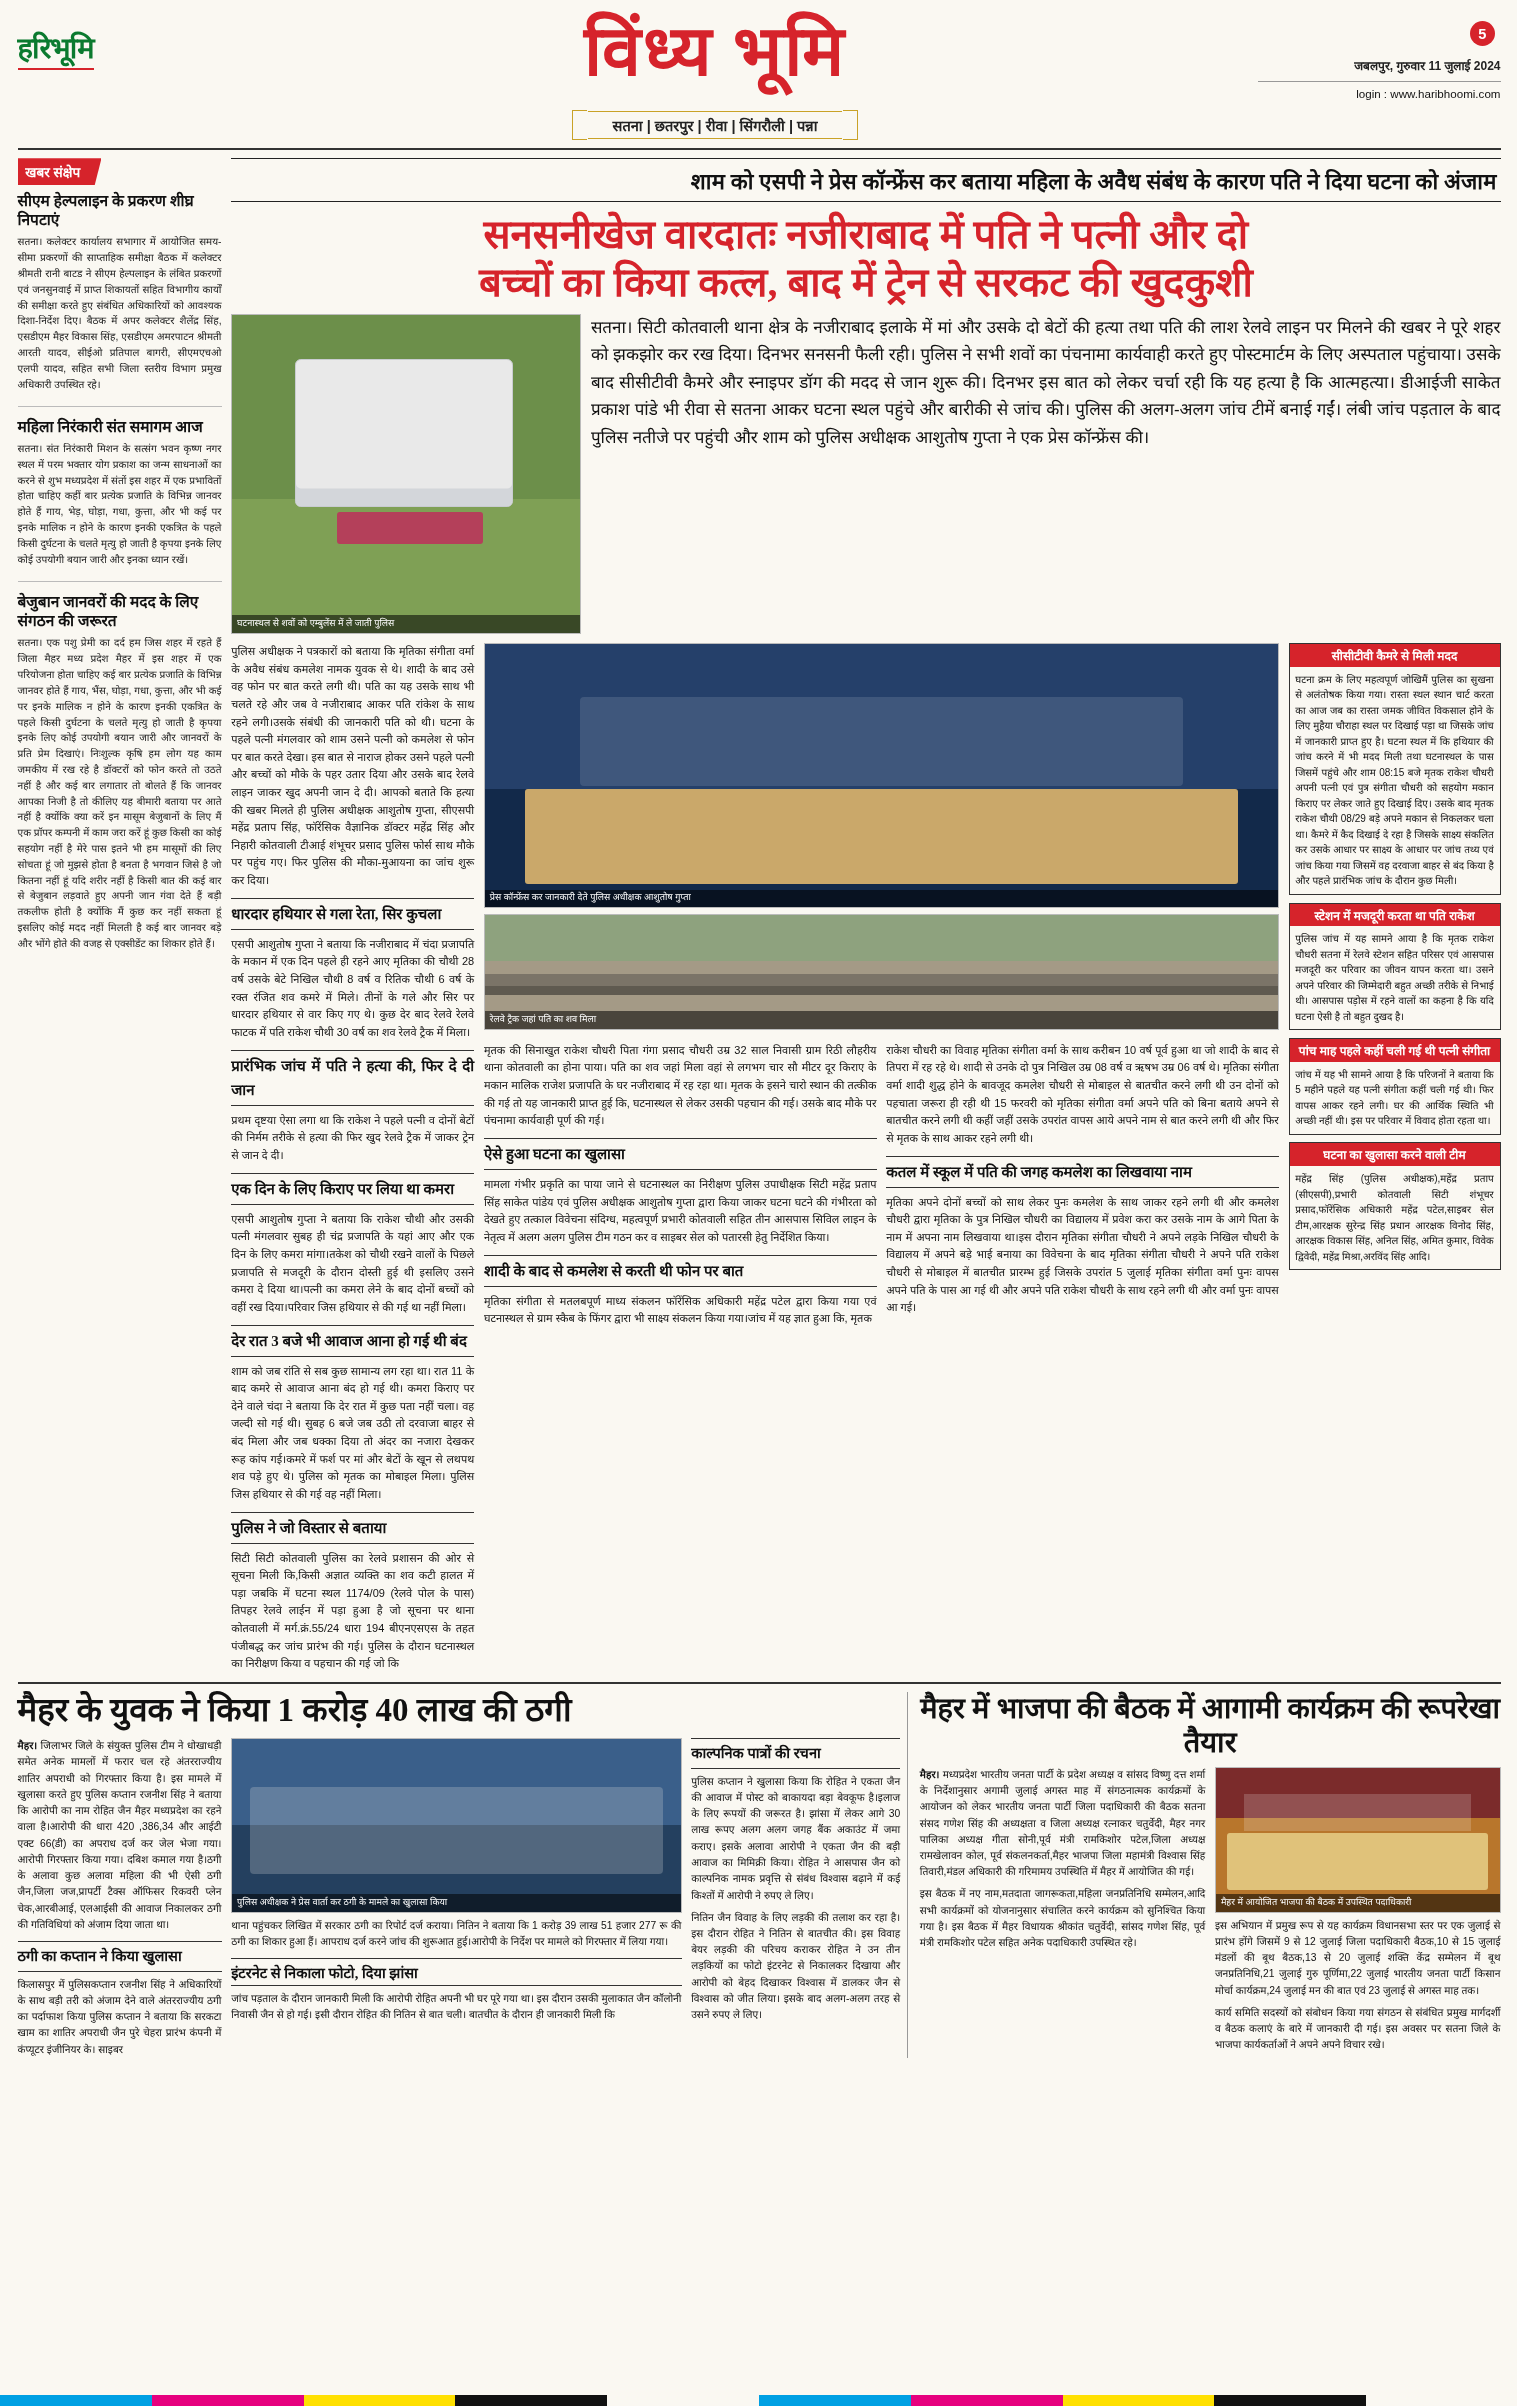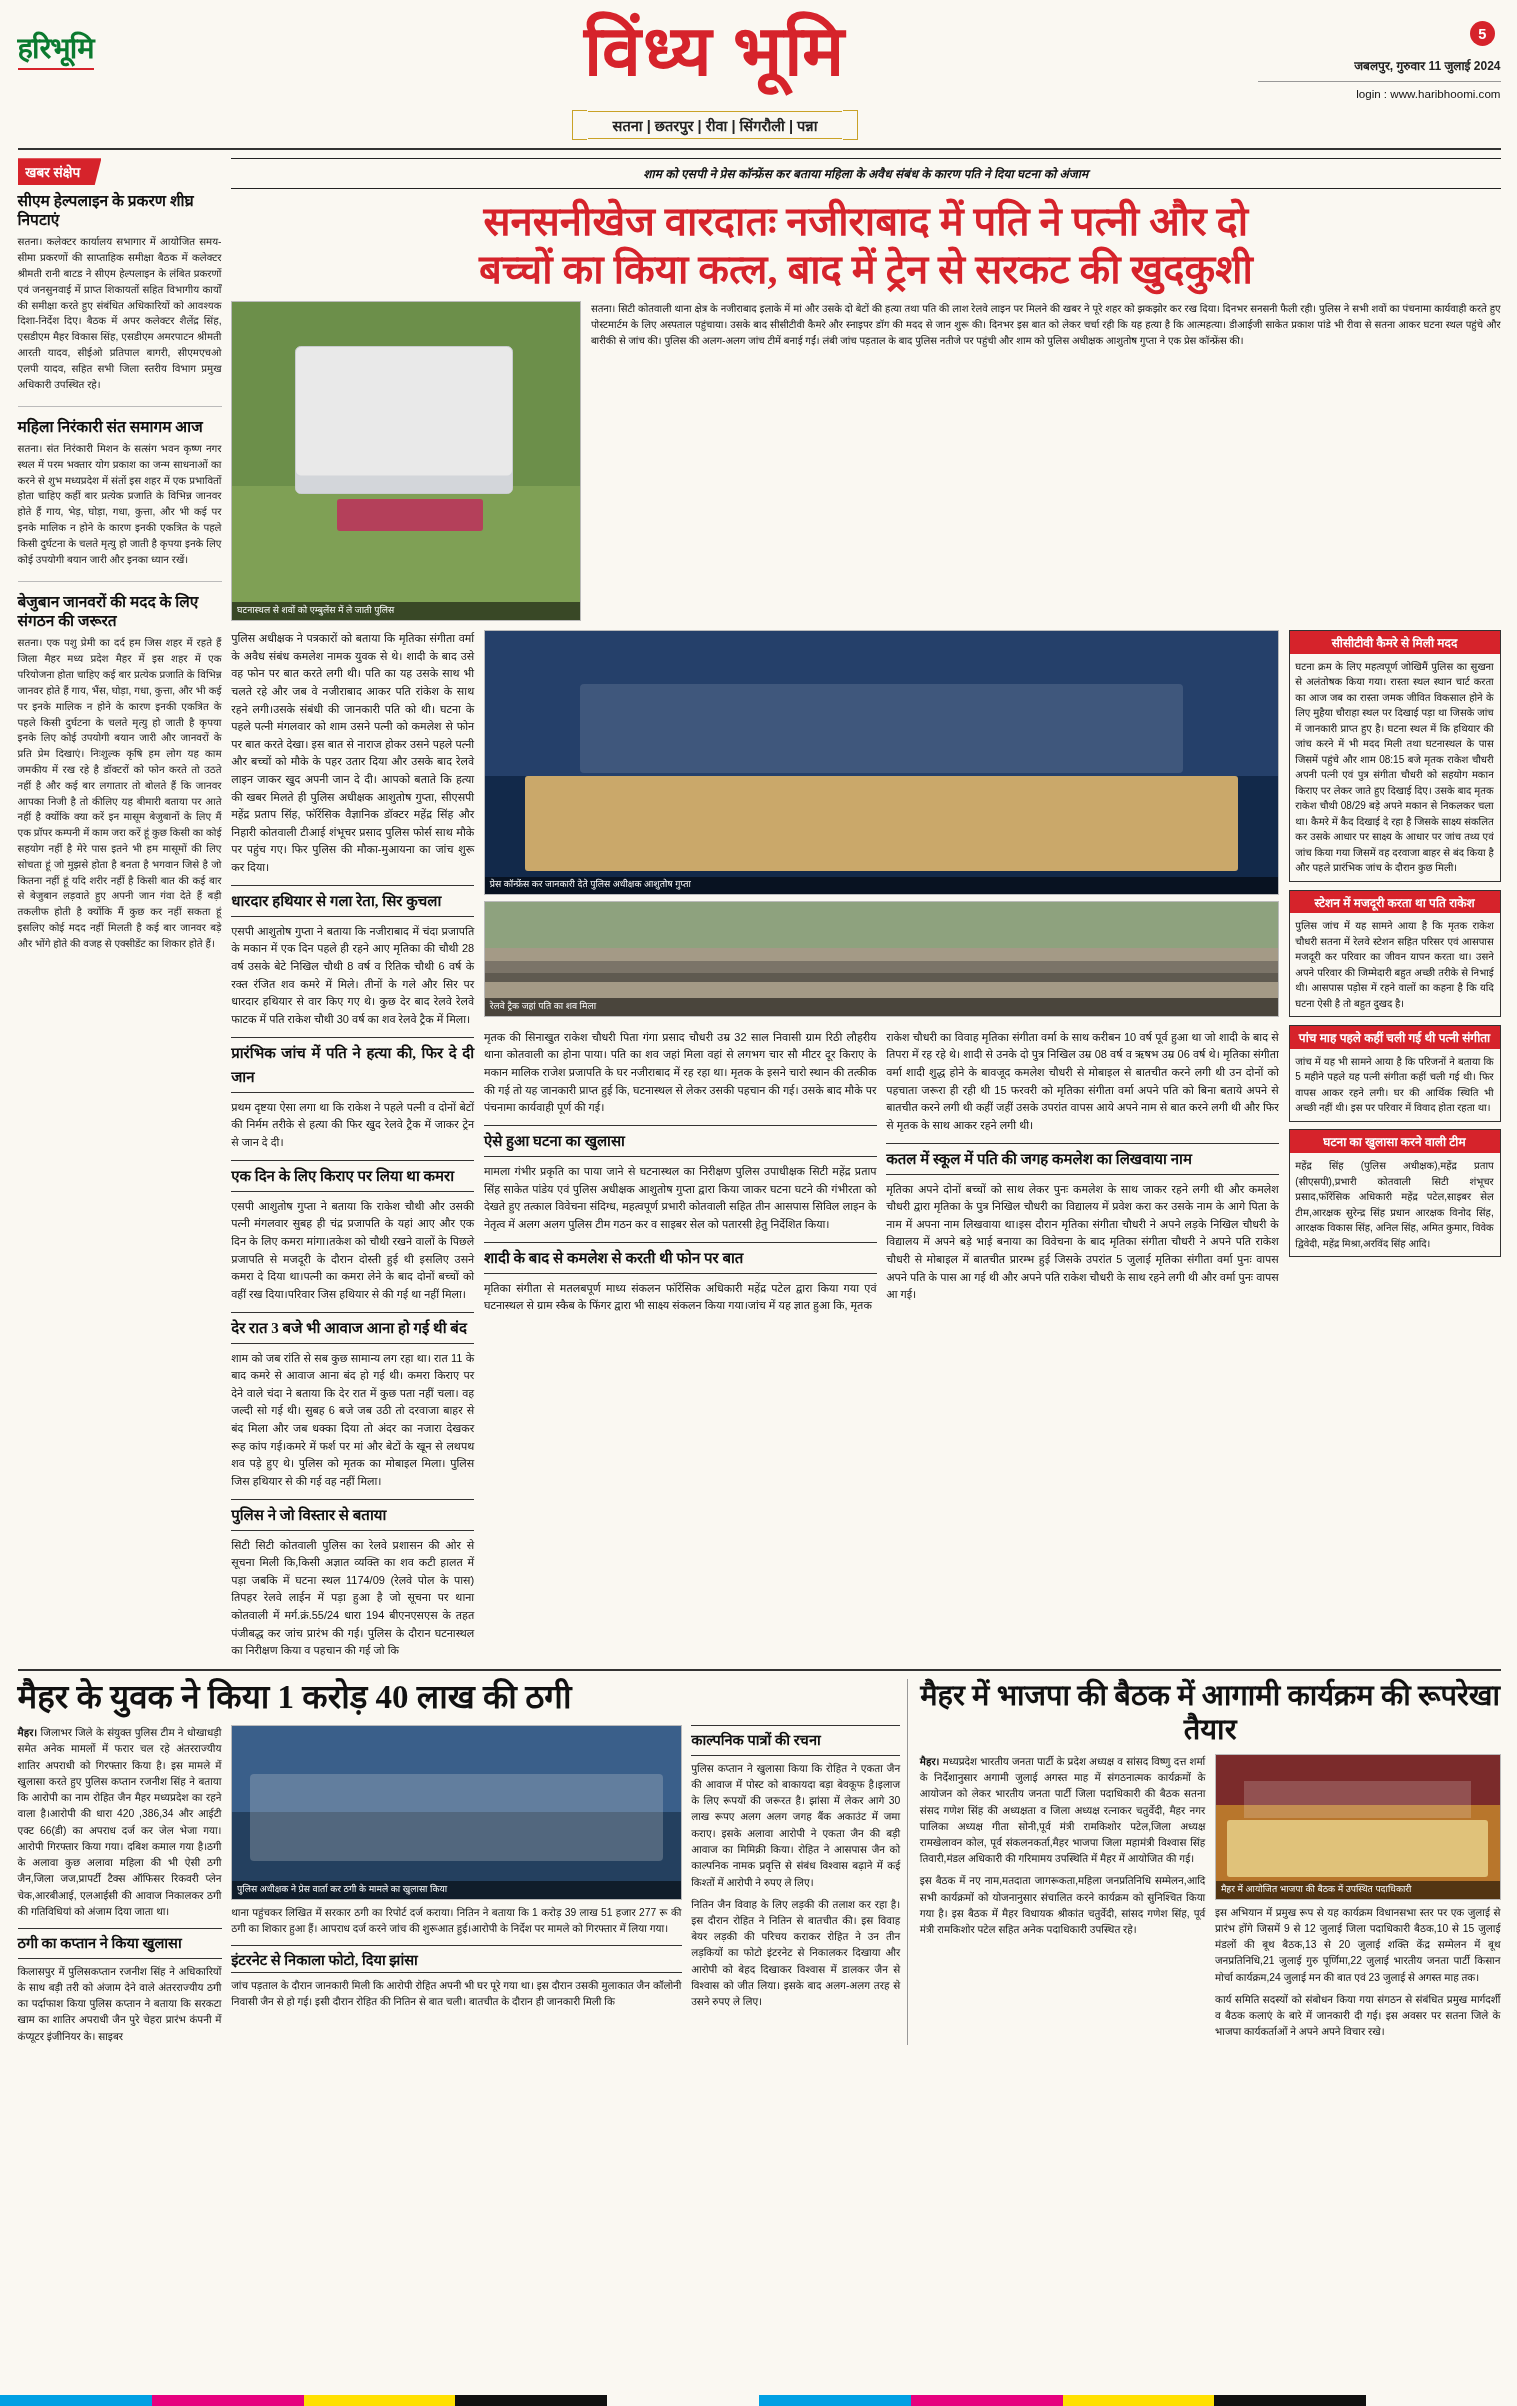--- a/index.html
+++ b/index.html
@@ -73,35 +73,35 @@
     line-height:1.25; color:#111; margin-bottom:4.9px;
   }
   .rail-text {
     font-size: 10.2px; line-height:1.55; text-align:justify; color:#222;
   }
   .rail-sep { border-top:1px solid #bbb; margin:9.7px 0; }
 
   
   .kicker {
     border-top:1.9px solid #222; border-bottom:1.9px solid #222;
-    text-align:center; font-weight:bold; font-size:12px; padding:5.8px 3.9px;
-    font-family:"Liberation Serif", serif; letter-spacing:0.2px;font-style:italic;
+    text-align:right; font-weight:bold; font-size:22px; padding:5.8px 3.9px;
+    font-family:"Liberation Serif", serif; letter-spacing:0.2px;
   }
   .headline {
     text-align:center; font-family:"Liberation Serif", serif; font-weight:bold;
     font-size: 40px; line-height:1.18; color:#d6232b; padding: 9.7px 3.9px 7.8px 3.9px;
   }
 
   .lead-row { display:flex; gap:9.7px; }
   .lead-photo {
     width: 350px; height: 320px; flex:none; position:relative; overflow:hidden;
     border:1px solid #bbb;
   }
   .lead-photo2 { width: 349px; height:320px; flex:none; border:1px solid #bbb; position:relative; overflow:hidden;}
-  .lead-text { flex:1; font-size: 10px; line-height:1.62; text-align:justify; }
+  .lead-text { flex:1; font-size: 17px; line-height:1.62; text-align:justify; }
 
   
   .ph { position:absolute; inset:0; }
   .ph-amb { background:
       linear-gradient(#6c8f4a 0 58%, #7fa055 58% 100%);
   }
   .ph-amb:before {
     content:""; position:absolute; left:18%; top:14%; width:62%; height:46%;
     background:#e9e9e9; border:1.9px solid #c9ccd1; border-radius:5.8px;
     box-shadow: inset 0 -17.5px 0 #d3d6da;

